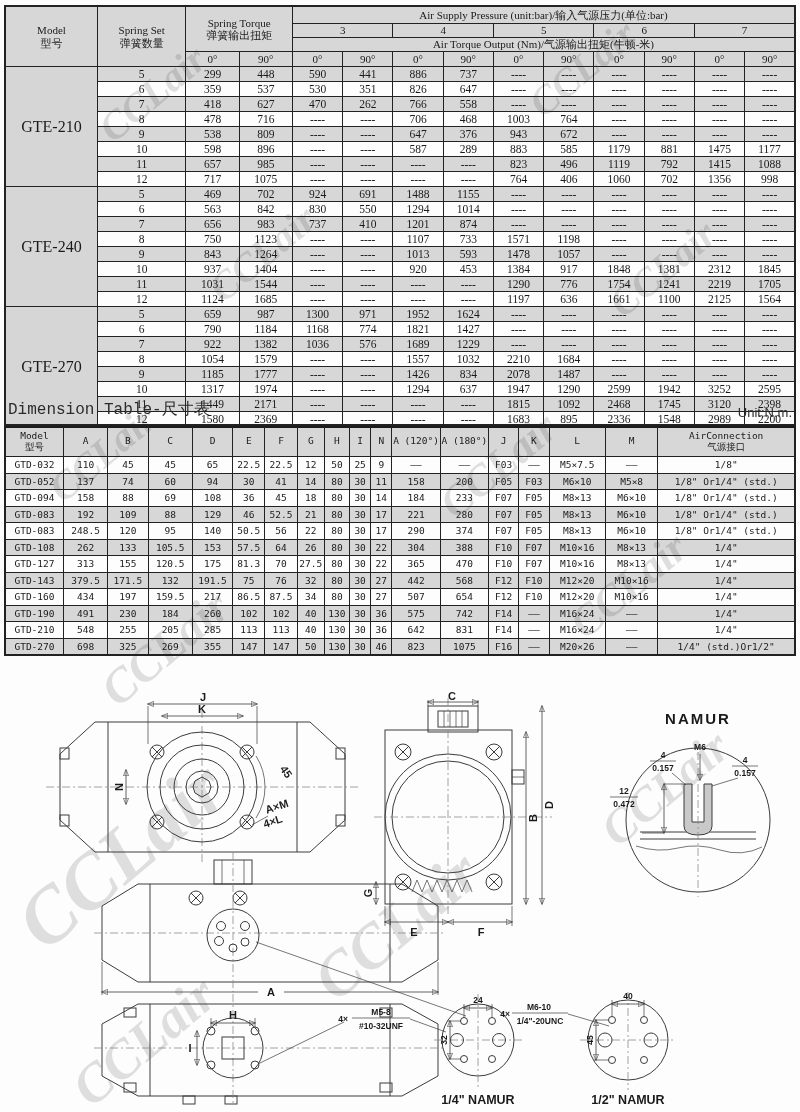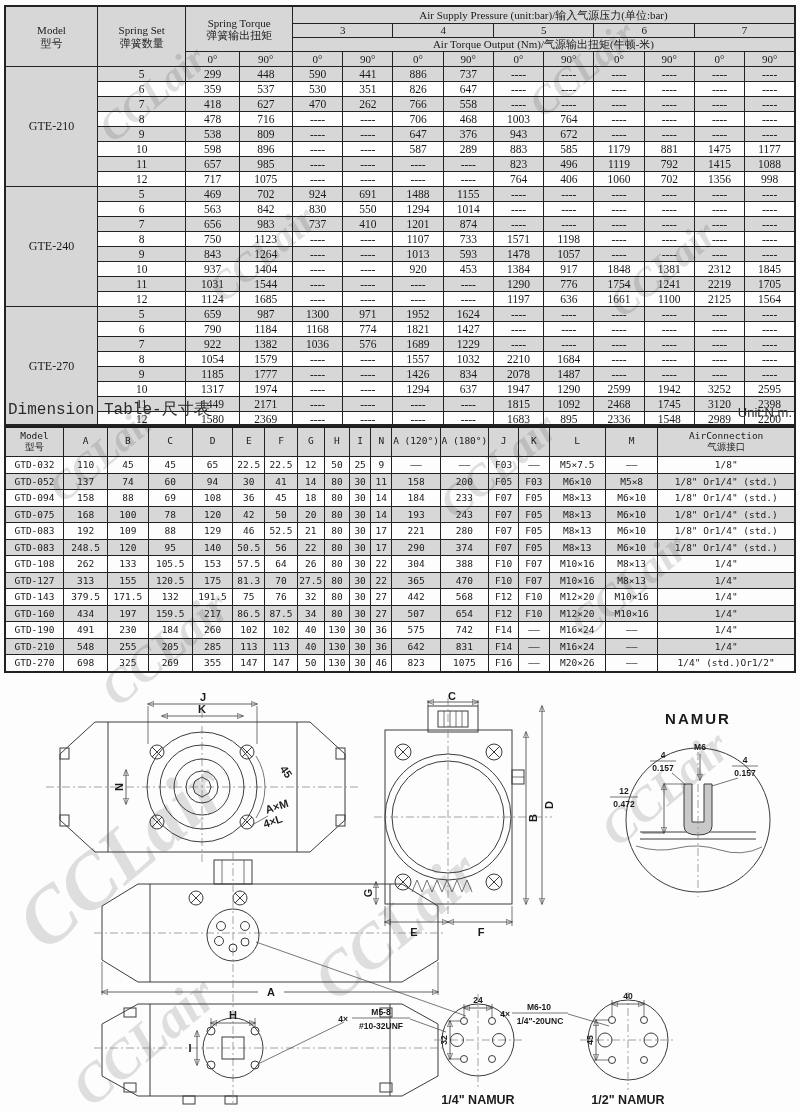--- a/index.html
+++ b/index.html
@@ -13,21 +13,21 @@
   .torque{position:absolute;left:4px;top:5px;width:792px;border:2px solid #222;}
   .torque th,.torque td{border:1px solid #222;text-align:center;vertical-align:middle;
       font-family:"Liberation Serif",serif;font-size:11px;padding:0;line-height:1.12;overflow:hidden;}
   .torque thead th{background:rgba(0,0,0,.15);font-weight:normal;}
   .torque thead tr:nth-child(1) th{height:16px;}
   .torque thead tr:nth-child(2) th{height:13px;}
   .torque thead tr:nth-child(3) th{height:13px;}
   .torque thead tr:nth-child(4) th{height:14px;}
   .torque td{height:14px;font-size:11.5px;}
   .torque tbody tr:nth-child(odd) td{background:rgba(0,0,0,.15);}
-  .torque td.model{background:#d6d6d6 !important;font-size:12px;}
+  .torque td.model{background:#d6d6d6 !important;font-size:16px;}
   
   .dim-head-row{position:absolute;top:399px;left:8px;width:784px;display:flex;
       justify-content:space-between;align-items:flex-end;z-index:1;}
   .dim-title{font-family:Liberation Mono, monospace;font-size:16px;color:#2b2b2b;}
   .unit{font-family:"Liberation Sans",sans-serif;font-size:13px;color:#2b2b2b;}
   .dim{position:absolute;left:4px;top:424px;width:792px;border:2px solid #222;}
   .dim th,.dim td{border:1px solid #222;text-align:center;vertical-align:middle;
       font-family:"DejaVu Sans Mono",monospace;font-size:9.5px;padding:0;line-height:1.2;overflow:hidden;}
   .dim thead th{background:rgba(0,0,0,.15);height:30px;font-weight:normal;}
   .dim td{height:15.5px;}
@@ -595,40 +595,20 @@
           <td>69</td>
           <td>108</td>
           <td>36</td>
           <td>45</td>
           <td>18</td>
           <td>80</td>
           <td>30</td>
           <td>14</td>
           <td>184</td>
           <td>233</td>
-          <td>F07</td>
-          <td>F05</td>
-          <td>M8×13</td>
-          <td>M6×10</td>
-          <td>1/8" Or1/4" (std.)</td>
-        </tr>
-        <tr>
-          <td>GTD-075</td>
-          <td>168</td>
-          <td>100</td>
-          <td>78</td>
-          <td>120</td>
-          <td>42</td>
-          <td>50</td>
-          <td>20</td>
-          <td>80</td>
-          <td>30</td>
-          <td>14</td>
-          <td>193</td>
-          <td>243</td>
           <td>F07</td>
           <td>F05</td>
           <td>M8×13</td>
           <td>M6×10</td>
           <td>1/8" Or1/4" (std.)</td>
         </tr>
         <tr>
           <td>GTD-083</td>
           <td>192</td>
           <td>109</td>

